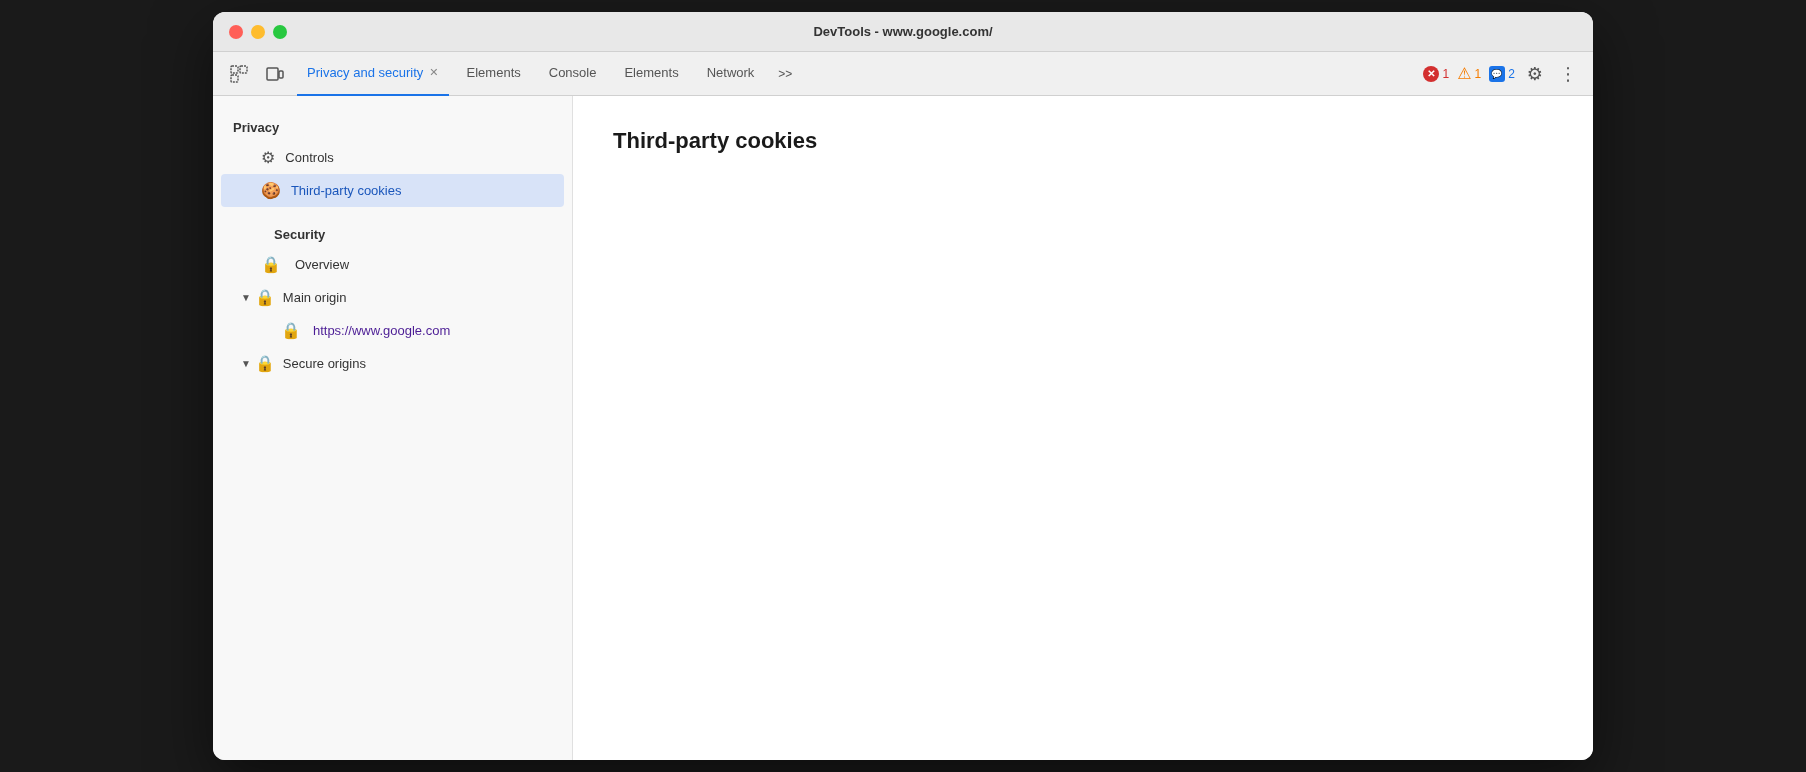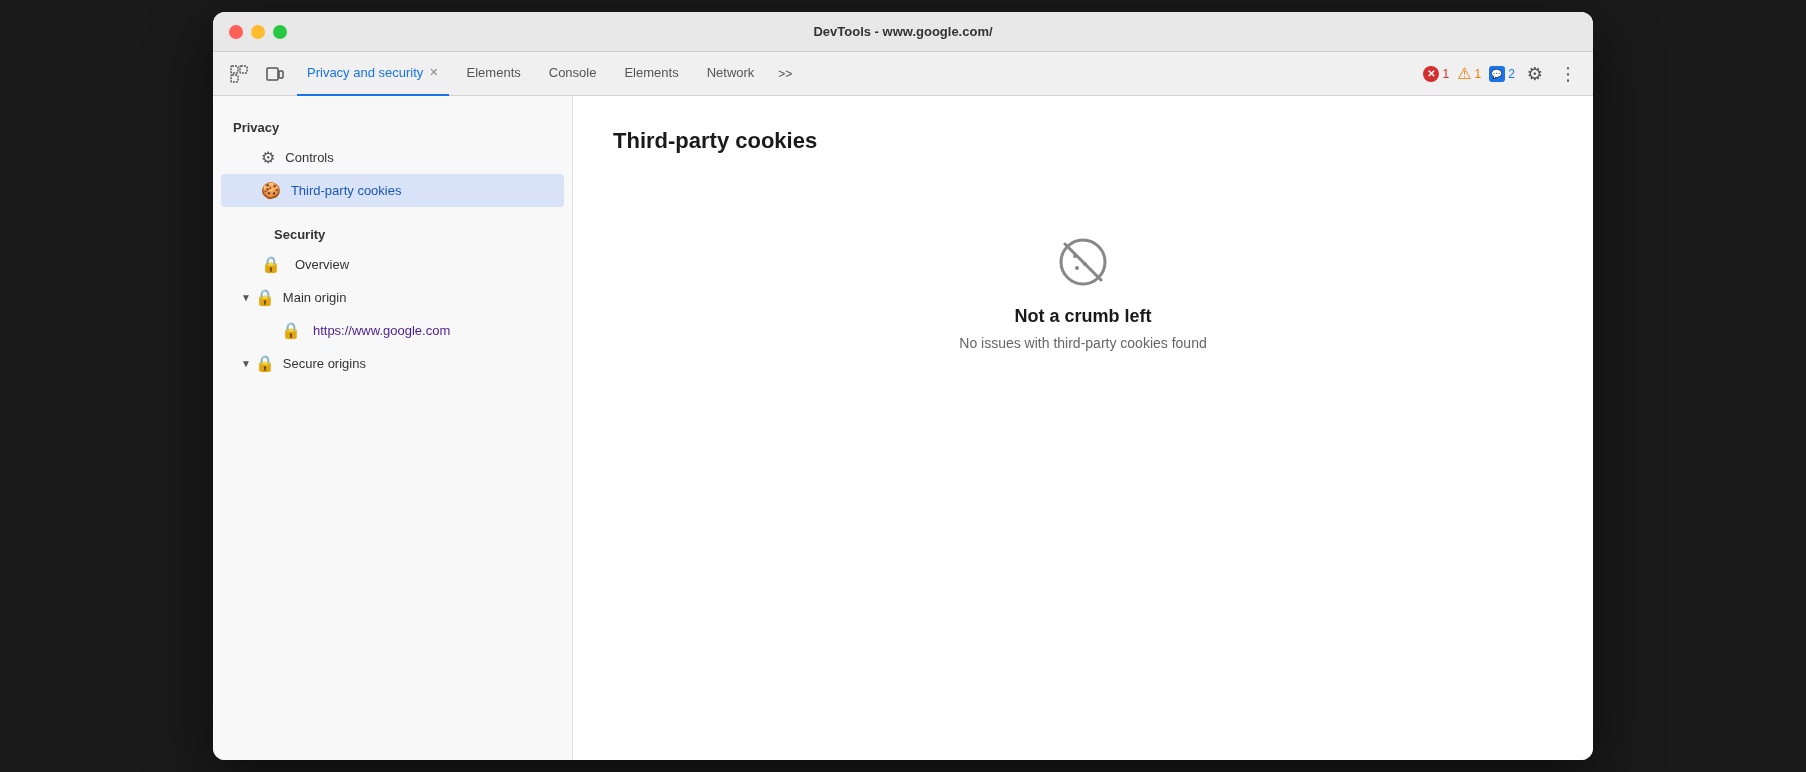--- a/index.html
+++ b/index.html
@@ -354,27 +354,15 @@
       <div class="sidebar-item-expander">
         <span class="expander-arrow">▼</span>
         <span class="lock-icon">🔒</span>
         <span>Secure origins</span>
       </div>
     </div>
 
     <div class="content-area">
       <h1 class="content-title">Third-party cookies</h1>
 
-      <div class="empty-state">
-        <svg class="no-cookie-icon" viewBox="0 0 56 56" fill="none" xmlns="http://www.w3.org/2000/svg">
-          <circle cx="28" cy="28" r="22" stroke="#888" stroke-width="3"></circle>
-          <line x1="10" y1="10" x2="46" y2="46" stroke="#888" stroke-width="3" stroke-linecap="round"></line>
-          <circle cx="28" cy="28" r="18" stroke="none" fill="none"></circle>
-          <circle cx="20" cy="22" r="2" fill="#888"></circle>
-          <circle cx="30" cy="30" r="2" fill="#888"></circle>
-          <circle cx="22" cy="34" r="2" fill="#888"></circle>
-        </svg>
-        <div class="empty-title">Not a crumb left</div>
-        <div class="empty-desc">No issues with third-party cookies found</div>
-      </div>
     </div>
   </div>
 </div>
 
 </body></html>

